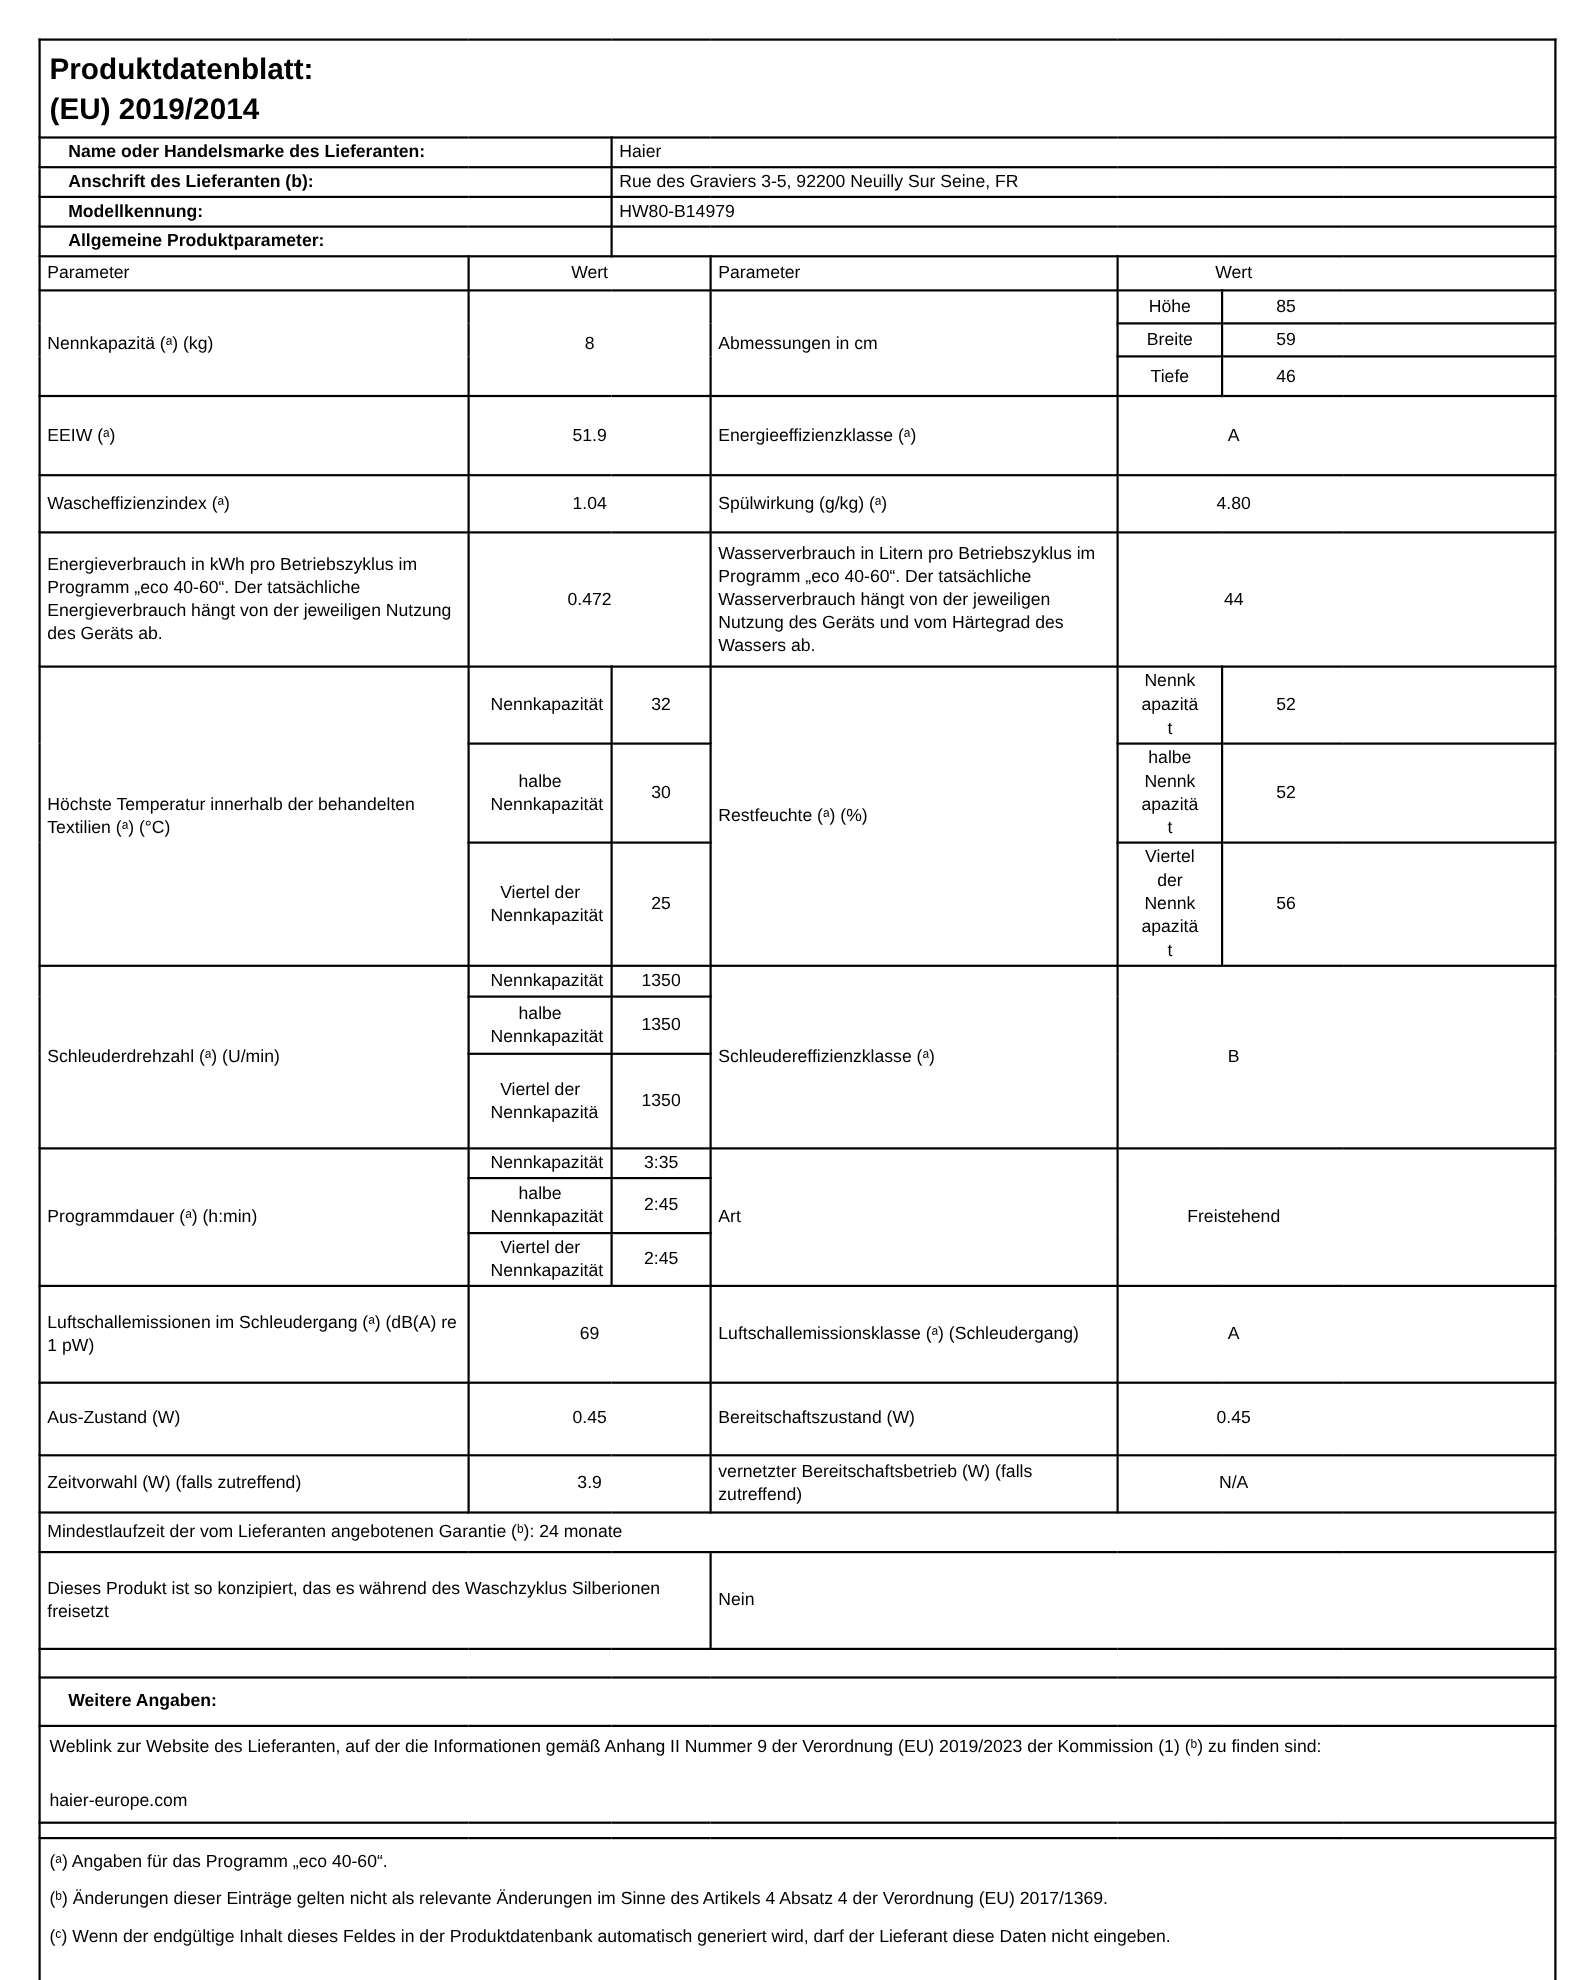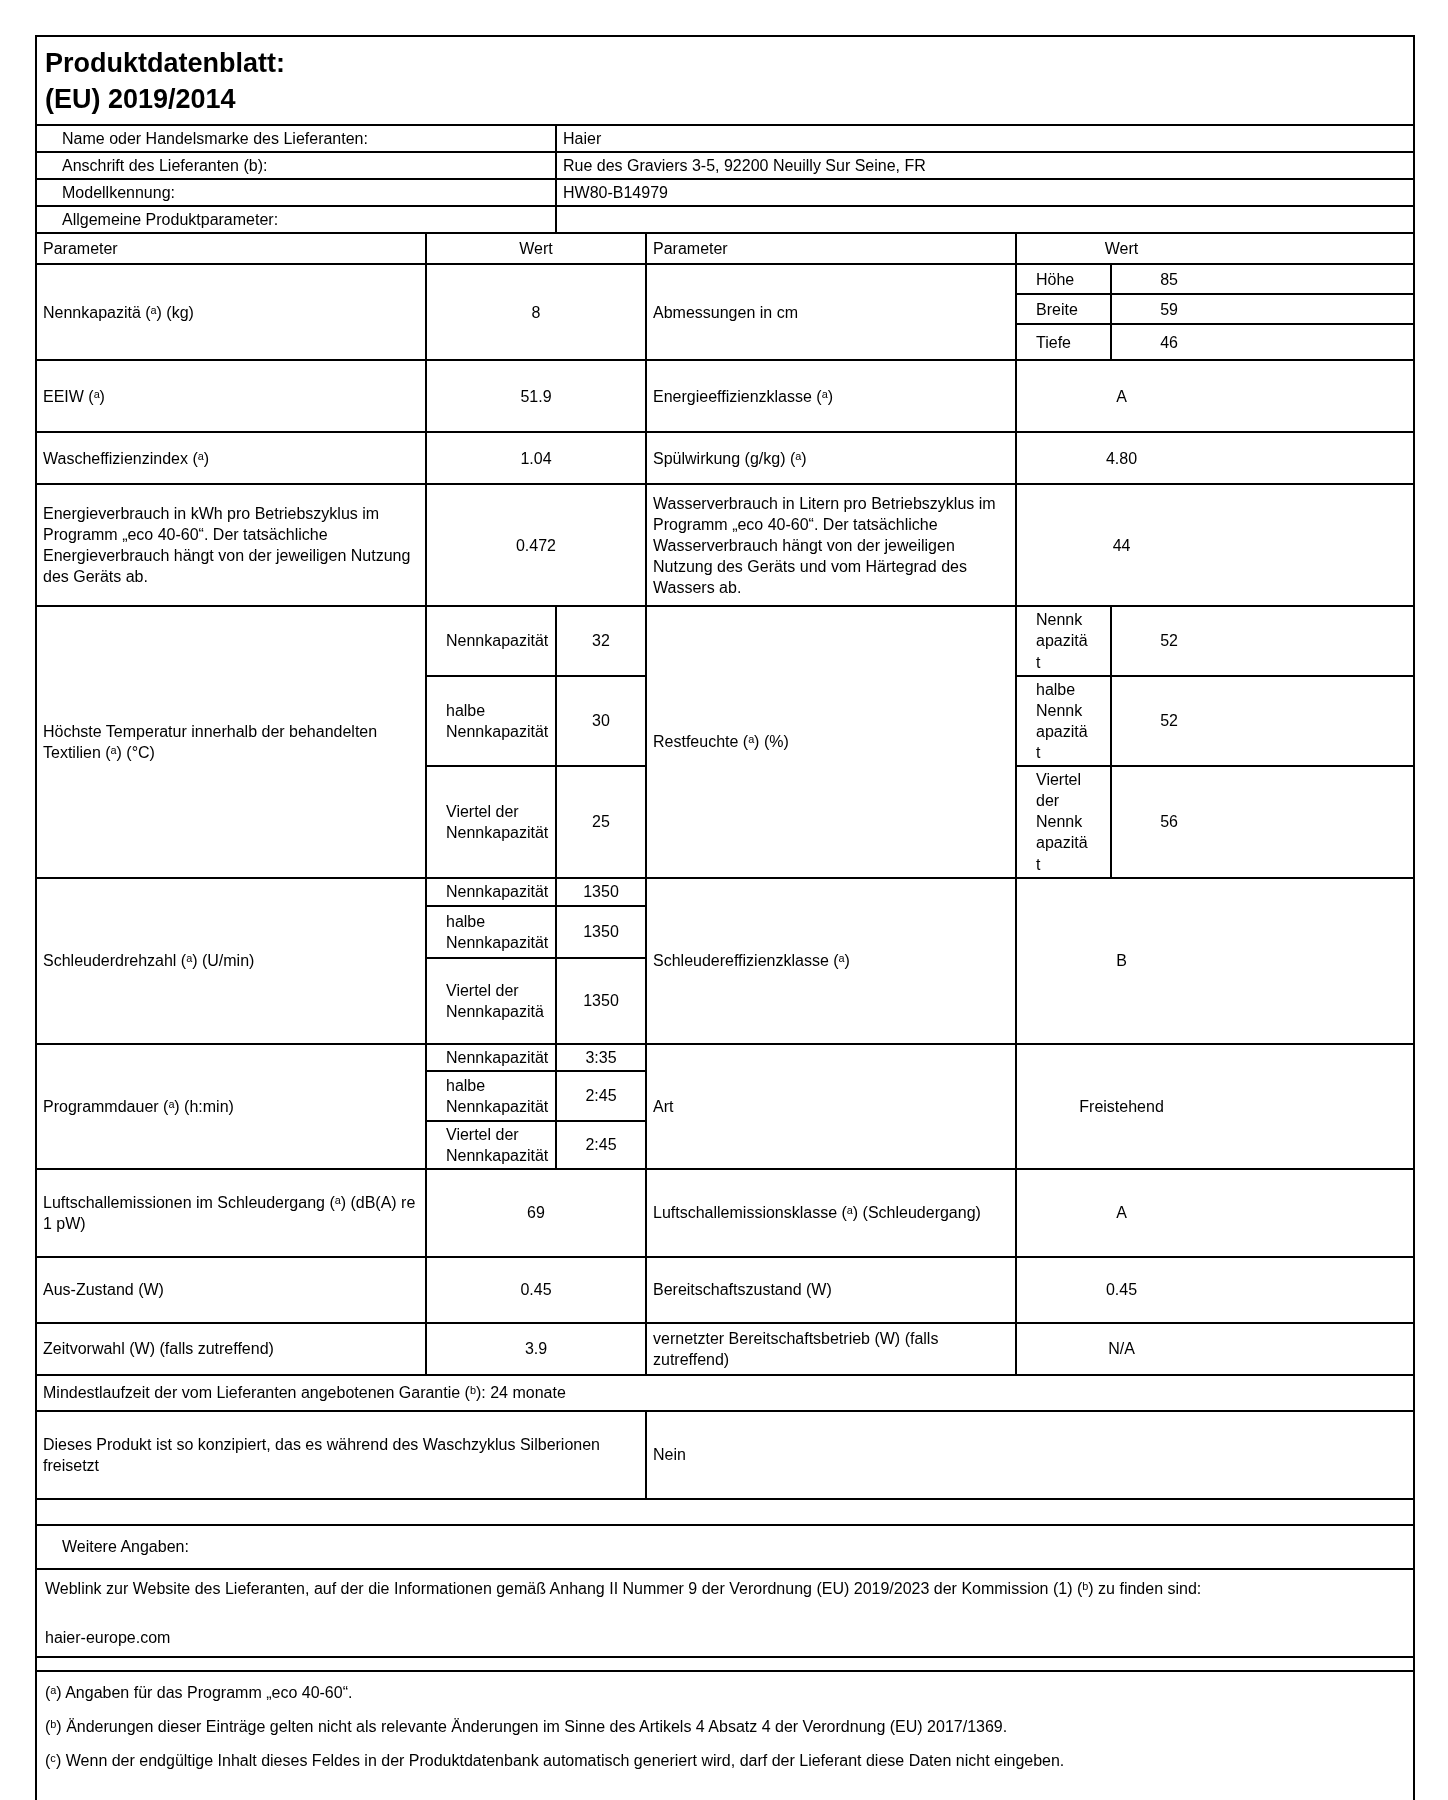--- a/index.html
+++ b/index.html
@@ -18,25 +18,25 @@
   td {
     border: 2px solid #000;
     font-size: 16px;
     line-height: 1.32;
     padding: 2px 6px;
     vertical-align: middle;
     overflow: hidden;
   }
   .title-cell { padding: 8px 8px 6px 8px; vertical-align: top; }
   .t1 { font-size: 27px; font-weight: bold; line-height: 1.35; }
-  .b  { font-weight: normal; padding-left: 25px; }
+  .b  { font-weight: bold; padding-left: 25px; }
   .lab { text-align: left; }
   .cv  { text-align: center; }
   .pr  { padding-right: 193px; }   
-  .sublab { text-align: left; padding: 2px 19px; margin-left: 47px; }
+  .sublab { text-align: center; padding: 2px 19px; margin-left: 47px; }
   .wrap { overflow-wrap: break-word; word-wrap: break-word; }
   .foot-cell { vertical-align: top; padding: 10px 8px 40px 8px; margin-top: 22px; }
   .foot-line { margin-bottom: 13px; font-size: 16px; }
   .web-cell { padding: 8px 8px; }
   .web-line2 { margin-top: 28px; }
 
   
   .rh-title { height: 76px; }
   .rh-sup   { height: 23px; }
   .rh-head  { height: 31px; }

